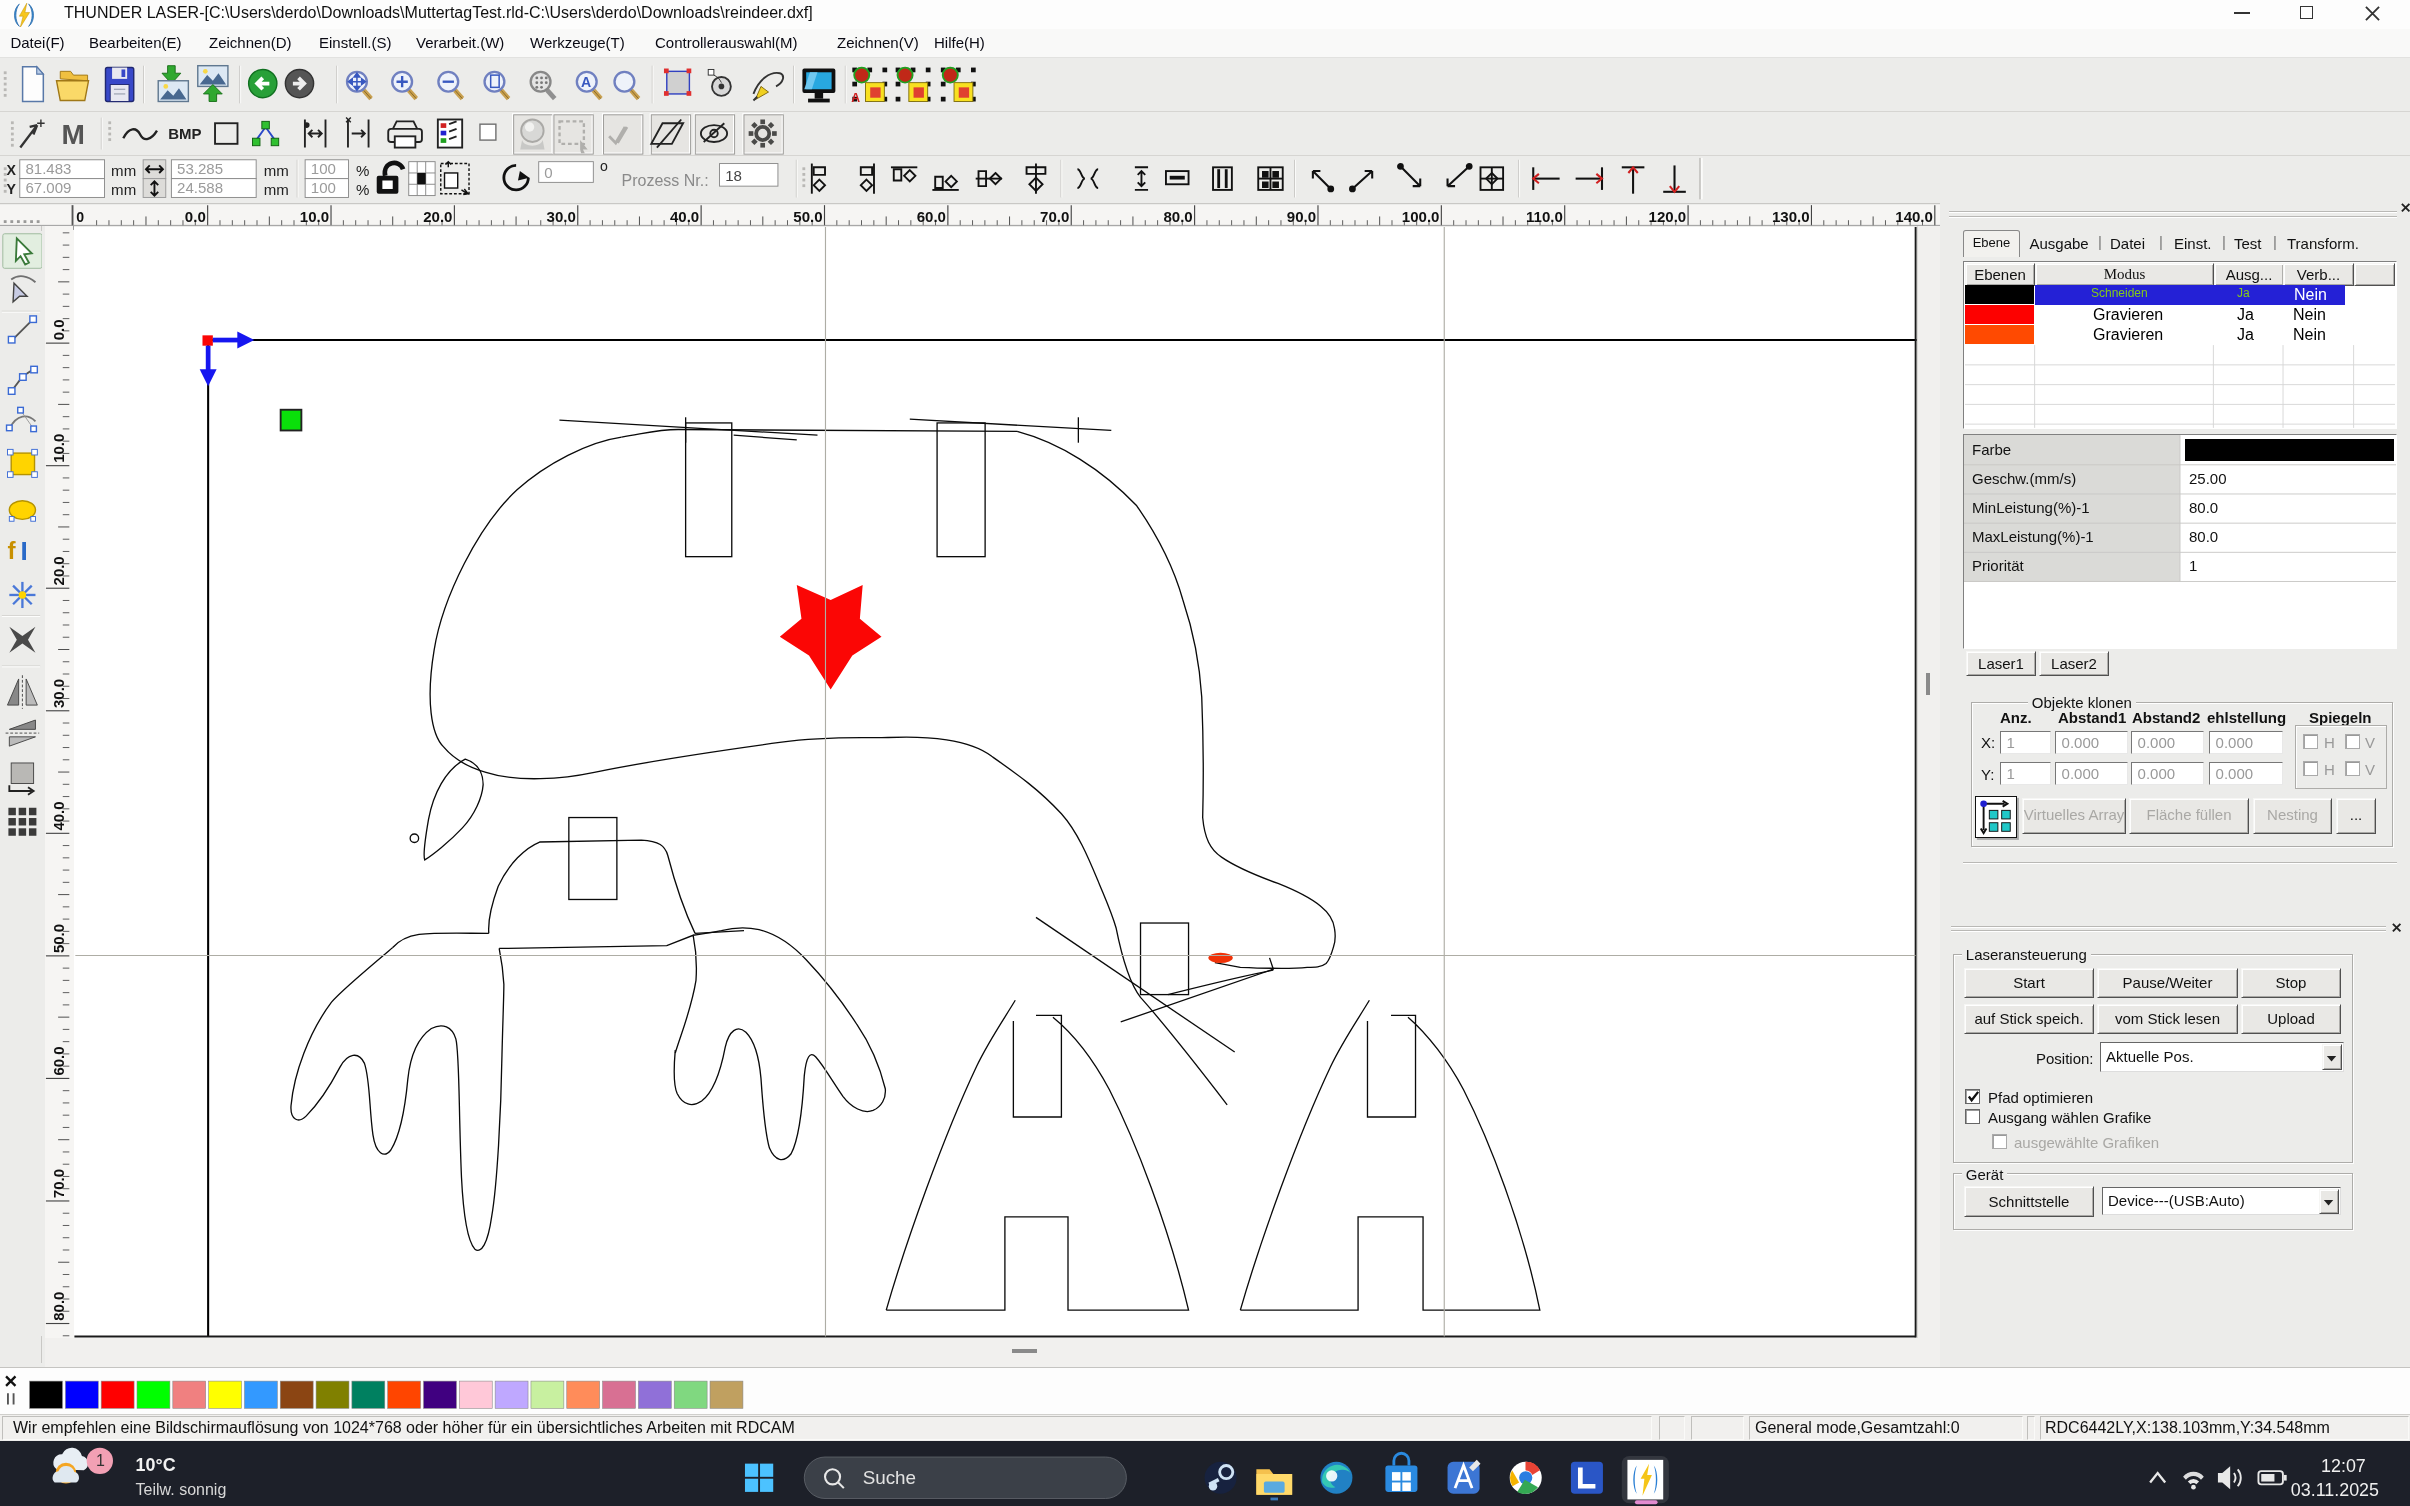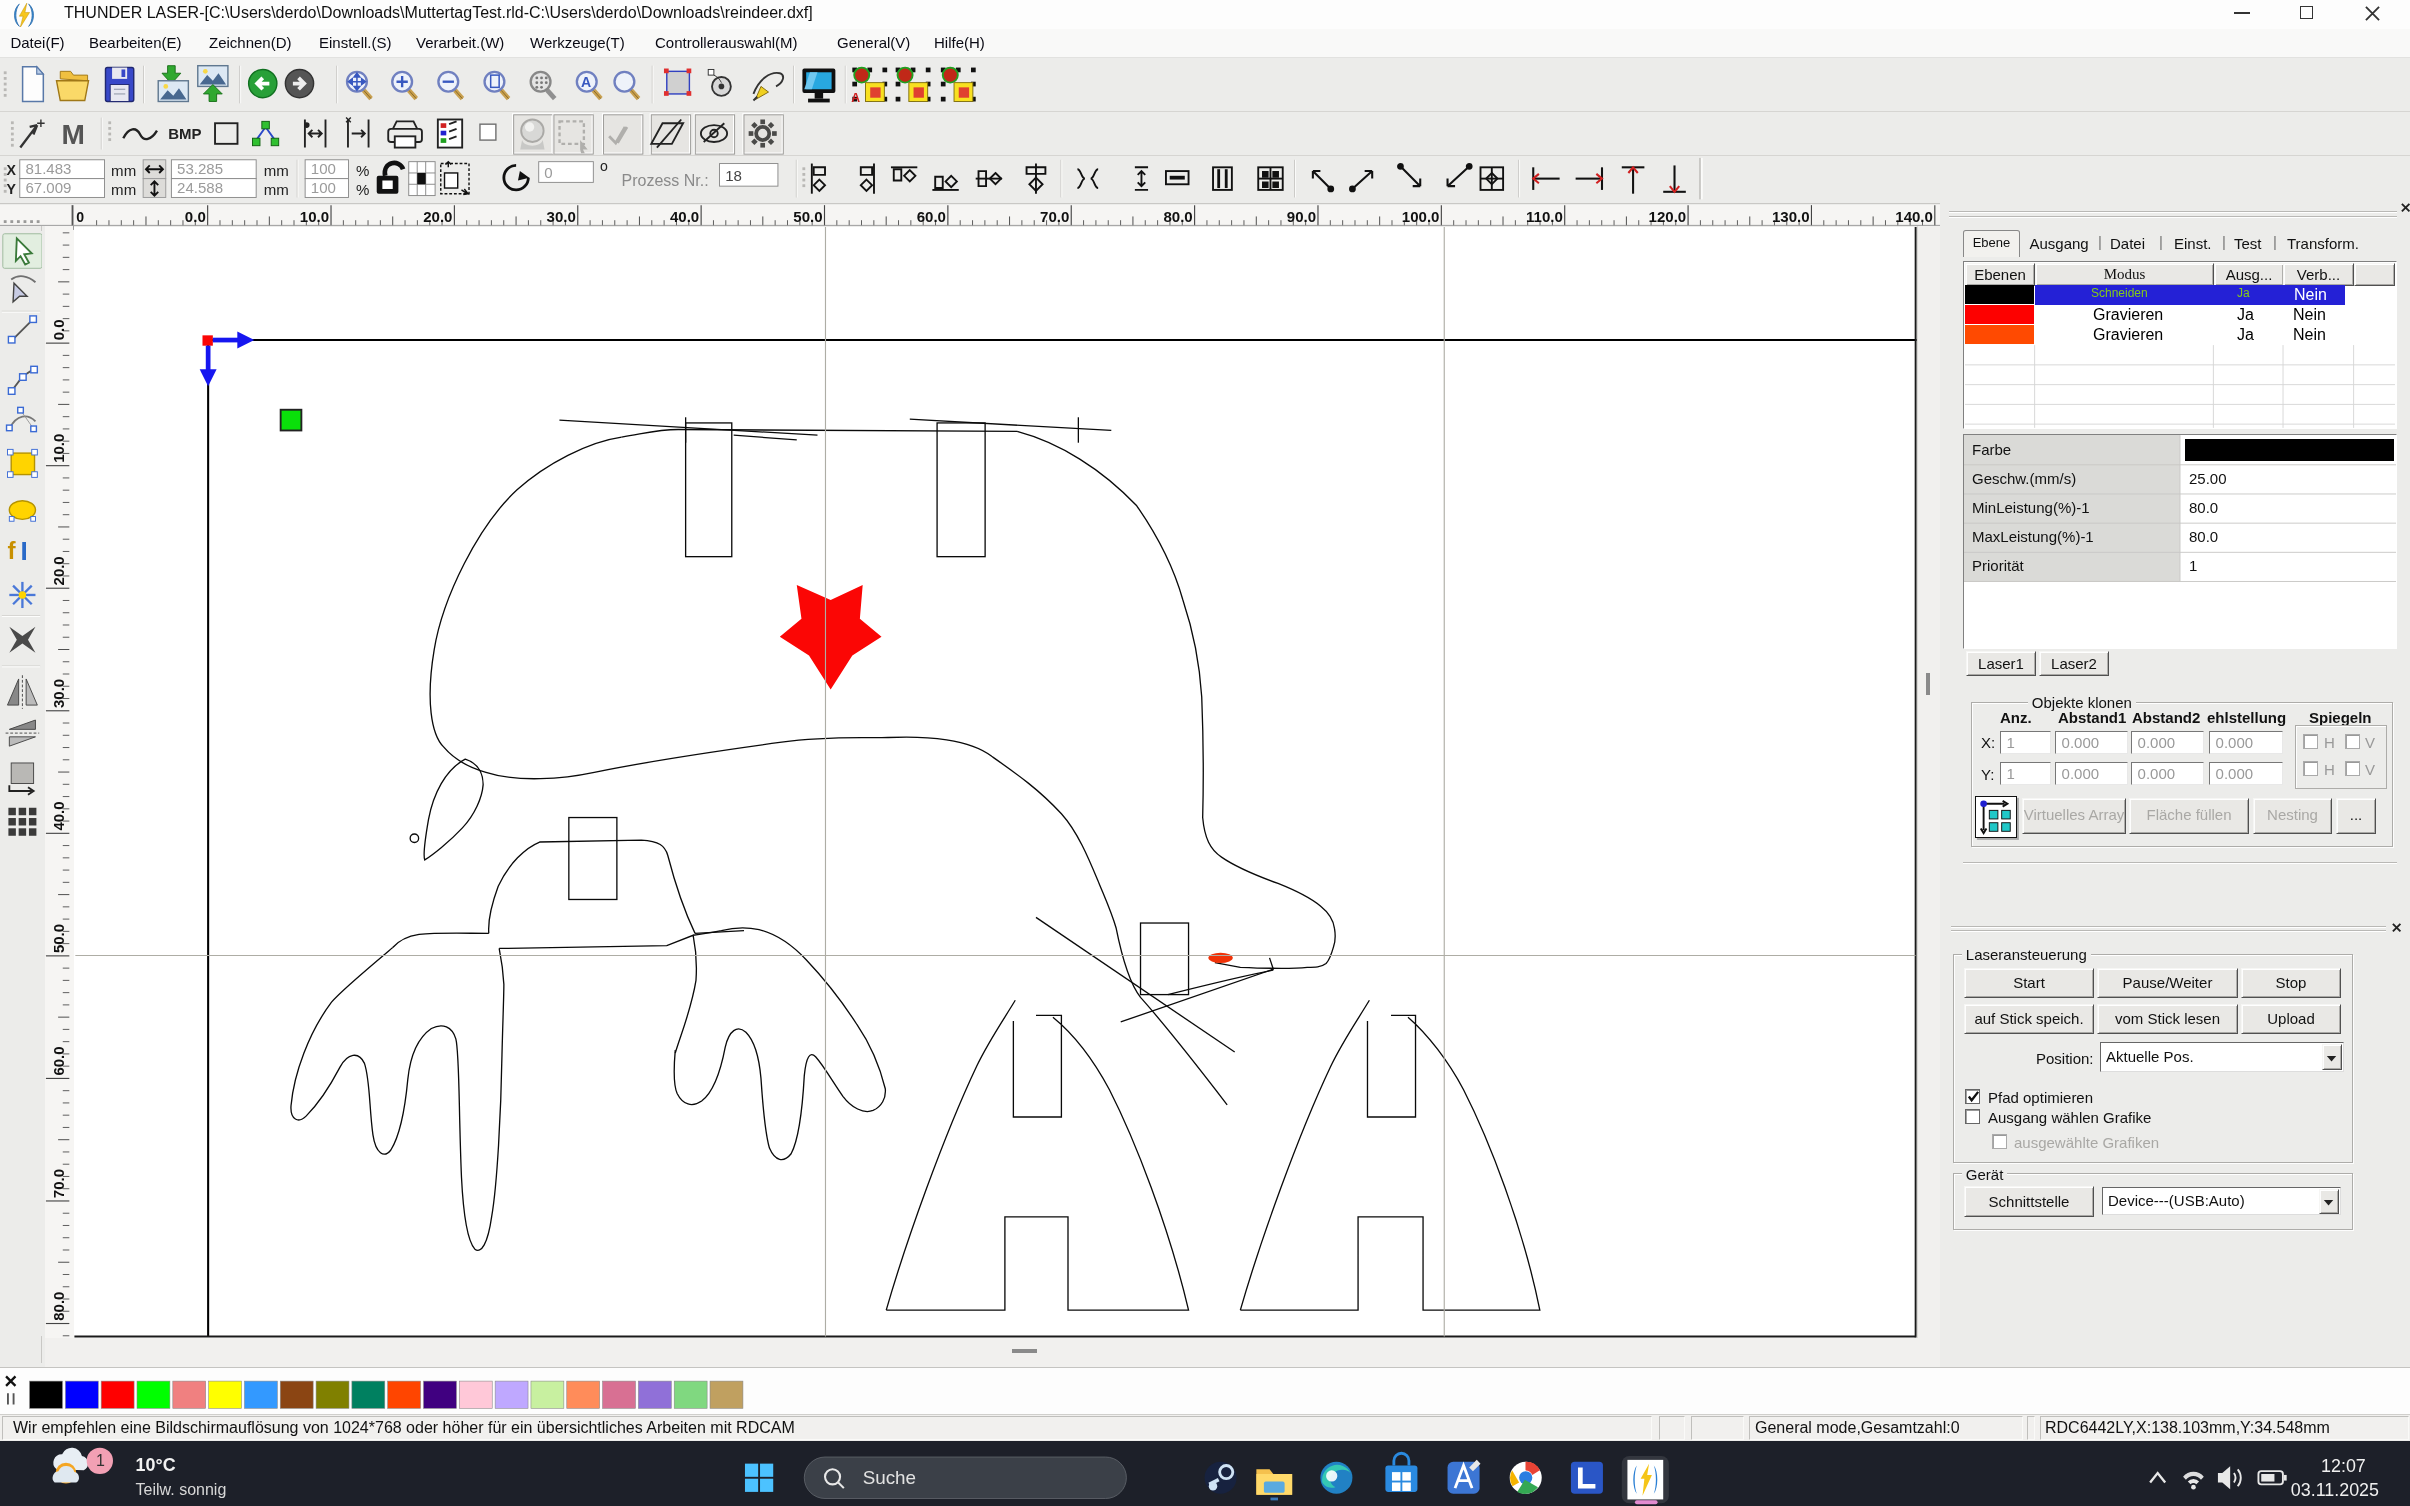--- a/index.html
+++ b/index.html
@@ -27,21 +27,21 @@
 
 <div class="abs" style="left:0;top:29px;width:2411px;height:29px;background:#f9f9f8;border-bottom:0.9px solid #e2e2e0;"></div>
 <div class="abs" style="left:0;top:34px;width:1036px;font-size:15px;color:#0a0a14;">
 <span style="position:absolute;left:10.4px">Datei(F)</span>
 <span style="position:absolute;left:89px">Bearbeiten(E)</span>
 <span style="position:absolute;left:209px">Zeichnen(D)</span>
 <span style="position:absolute;left:319px">Einstell.(S)</span>
 <span style="position:absolute;left:416px">Verarbeit.(W)</span>
 <span style="position:absolute;left:530px">Werkzeuge(T)</span>
 <span style="position:absolute;left:655px">Controllerauswahl(M)</span>
-<span style="position:absolute;left:837px">General(V)</span>
+<span style="position:absolute;left:837px">Zeichnen(V)</span>
 <span style="position:absolute;left:934px">Hilfe(H)</span>
 </div>
 
 <div id="tb1" class="abs" style="left:0;top:58px;width:2411px;height:54px;background:#ececea;border-bottom:0.9px solid #d6d5d2;"></div>
 <svg class="abs" style="left:0;top:58px" width="2411" height="54" viewBox="0 0 2560 57">
 <g fill="#b9b8b5">
         <rect x="4" y="14" width="3" height="3"></rect>
         <rect x="4" y="20" width="3" height="3"></rect>
         <rect x="4" y="26" width="3" height="3"></rect>
         <rect x="4" y="32" width="3" height="3"></rect>
@@ -960,21 +960,21 @@
 </style>
 <div class="abs" style="left:1940px;top:198px;width:471px;height:13px;background:#ececea;"></div>
 <div class="abs" style="left:1949px;top:211px;width:448px;height:1.9px;border-top:0.9px solid #b9b8b5;border-bottom:0.9px solid #fff;"></div>
 <div class="abs" style="left:1949px;top:216px;width:448px;height:1.9px;border-top:0.9px solid #b9b8b5;border-bottom:0.9px solid #fff;"></div>
 <svg class="abs" style="left:2400px;top:202px" width="11.3" height="11.3" viewBox="0 0 12 12">
       <path d="M2 2 L10 10 M10 2 L2 10" stroke="#222" stroke-width="2"></path>
     </svg>
 
 <div class="abs" style="left:1963px;top:230px;width:57px;height:27px;background:#f2f1ee;border:0.9px solid #888;border-bottom:none;border-radius:2.8px 2.8px 0 0;font-size:13px;color:#111;text-align:center;padding-top:3.8px;z-index:3">Ebene</div>
 <div class="abs" style="left:2021px;top:233px;width:433px;height:24.5px;font-size:15px;color:#111;">
-<span style="position:absolute;left:8.5px;top:1.9px">Ausgang</span>
+<span style="position:absolute;left:8.5px;top:1.9px">Ausgabe</span>
       <span style="position:absolute;left:77px;top:0;color:#777">|</span>
 <span style="position:absolute;left:89px;top:1.9px">Datei</span>
       <span style="position:absolute;left:138px;top:0;color:#777">|</span>
 <span style="position:absolute;left:153px;top:1.9px">Einst.</span>
       <span style="position:absolute;left:201px;top:0;color:#777">|</span>
 <span style="position:absolute;left:213px;top:1.9px">Test</span>
       <span style="position:absolute;left:252px;top:0;color:#777">|</span>
 <span style="position:absolute;left:266px;top:1.9px">Transform.</span>
 </div>
 

